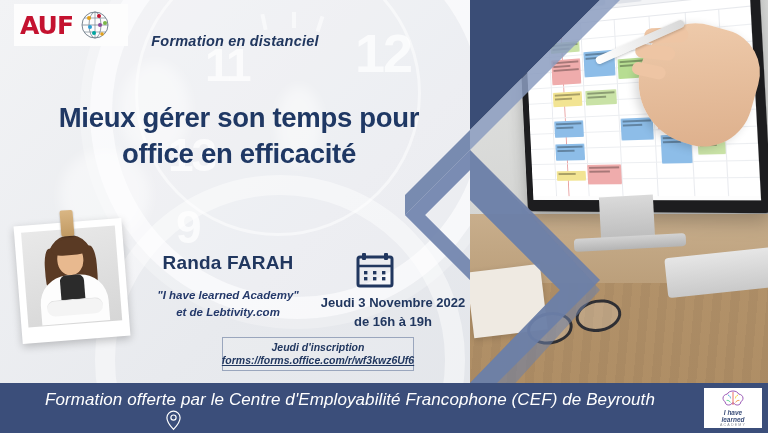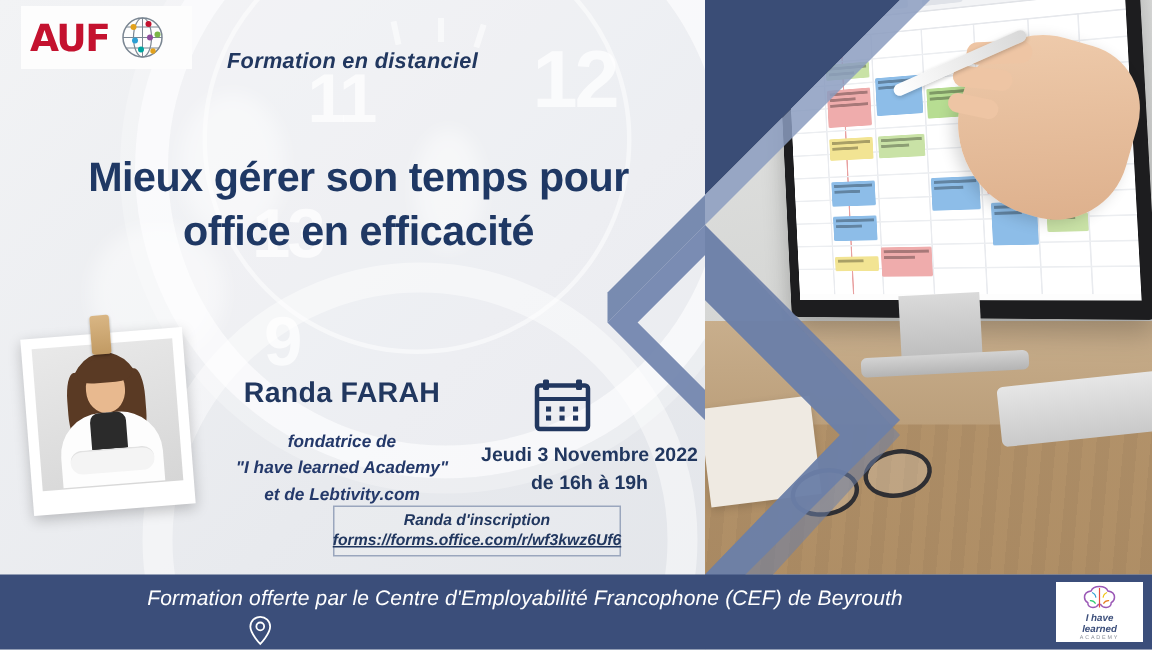--- a/index.html
+++ b/index.html
@@ -219,21 +219,21 @@
   
   .chev-svg{position:absolute;left:0;top:0;width:768px;height:433px;pointer-events:none;}
 
   
   .footer{
     position:absolute;left:0;bottom:0;width:768px;height:50px;
     background:#3b4e7a;color:#fff;
   }
   .f-line1{
     position:absolute;left:0;top:7px;width:700px;text-align:center;
-    font-size:14px;font-style:italic;letter-spacing:.1px;
+    font-size:17px;font-style:italic;letter-spacing:.1px;
   }
   .f-line2{
     position:absolute;left:0;top:28px;width:700px;text-align:center;
     font-size:11px;font-style:italic;
   }
   .pin{position:absolute;left:165px;top:27px;}
   .ihl-logo{
     position:absolute;right:6px;top:5px;width:58px;height:40px;
     background:#fff;display:flex;flex-direction:column;
     align-items:center;justify-content:center;
@@ -433,21 +433,20 @@
         <div class="p-hair-front"></div>
         <div class="p-body"></div>
         <div class="p-top"></div>
         <div class="p-arms"></div>
       </div>
     </div>
   </div>
 
   <div class="sp-name">Randa FARAH</div>
   <div class="sp-sub">
-    <div>fondatrice de</div>
     <div>"I have learned Academy"</div>
     <div>et de Lebtivity.com</div>
   </div>
 
   <svg class="cal-icon" width="38" height="36" viewBox="0 0 38 36">
     <rect x="6" y="1" width="4" height="7" rx="1" fill="#21375f"></rect>
     <rect x="28" y="1" width="4" height="7" rx="1" fill="#21375f"></rect>
     <rect x="2" y="5" width="34" height="29" rx="2" fill="none" stroke="#21375f" stroke-width="3"></rect>
     <line x1="2" y1="14" x2="36" y2="14" stroke="#21375f" stroke-width="2.6"></line>
     <g fill="#21375f">
@@ -458,21 +457,21 @@
       <rect x="17" y="25" width="3.4" height="3.4"></rect>
       <rect x="26" y="25" width="3.4" height="3.4"></rect>
     </g>
   </svg>
   <div class="date-line">
     <div>Jeudi 3 Novembre 2022</div>
     <div>de 16h à 19h</div>
   </div>
 
   <div class="reg-box">
-    <div class="reg-label">Randa d'inscription</div>
+    <div class="reg-label">Jeudi d'inscription</div>
     <a class="reg-url" href="#">forms://forms.office.com/r/wf3kwz6Uf6</a>
   </div>
 
   <div class="footer">
     <div class="f-line1">Formation offerte par le Centre d'Employabilité Francophone (CEF) de Beyrouth</div>
     <svg class="pin" width="17" height="21" viewBox="0 0 17 21">
       <path d="M8.5 1.2c-3.6 0-6.6 2.9-6.6 6.5 0 4.8 6.6 11.6 6.6 11.6s6.6-6.8 6.6-11.6c0-3.6-3-6.5-6.6-6.5z" fill="none" stroke="#ffffff" stroke-width="1.2"></path>
       <circle cx="8.5" cy="7.6" r="2.6" fill="none" stroke="#ffffff" stroke-width="1.2"></circle>
     </svg>
 

